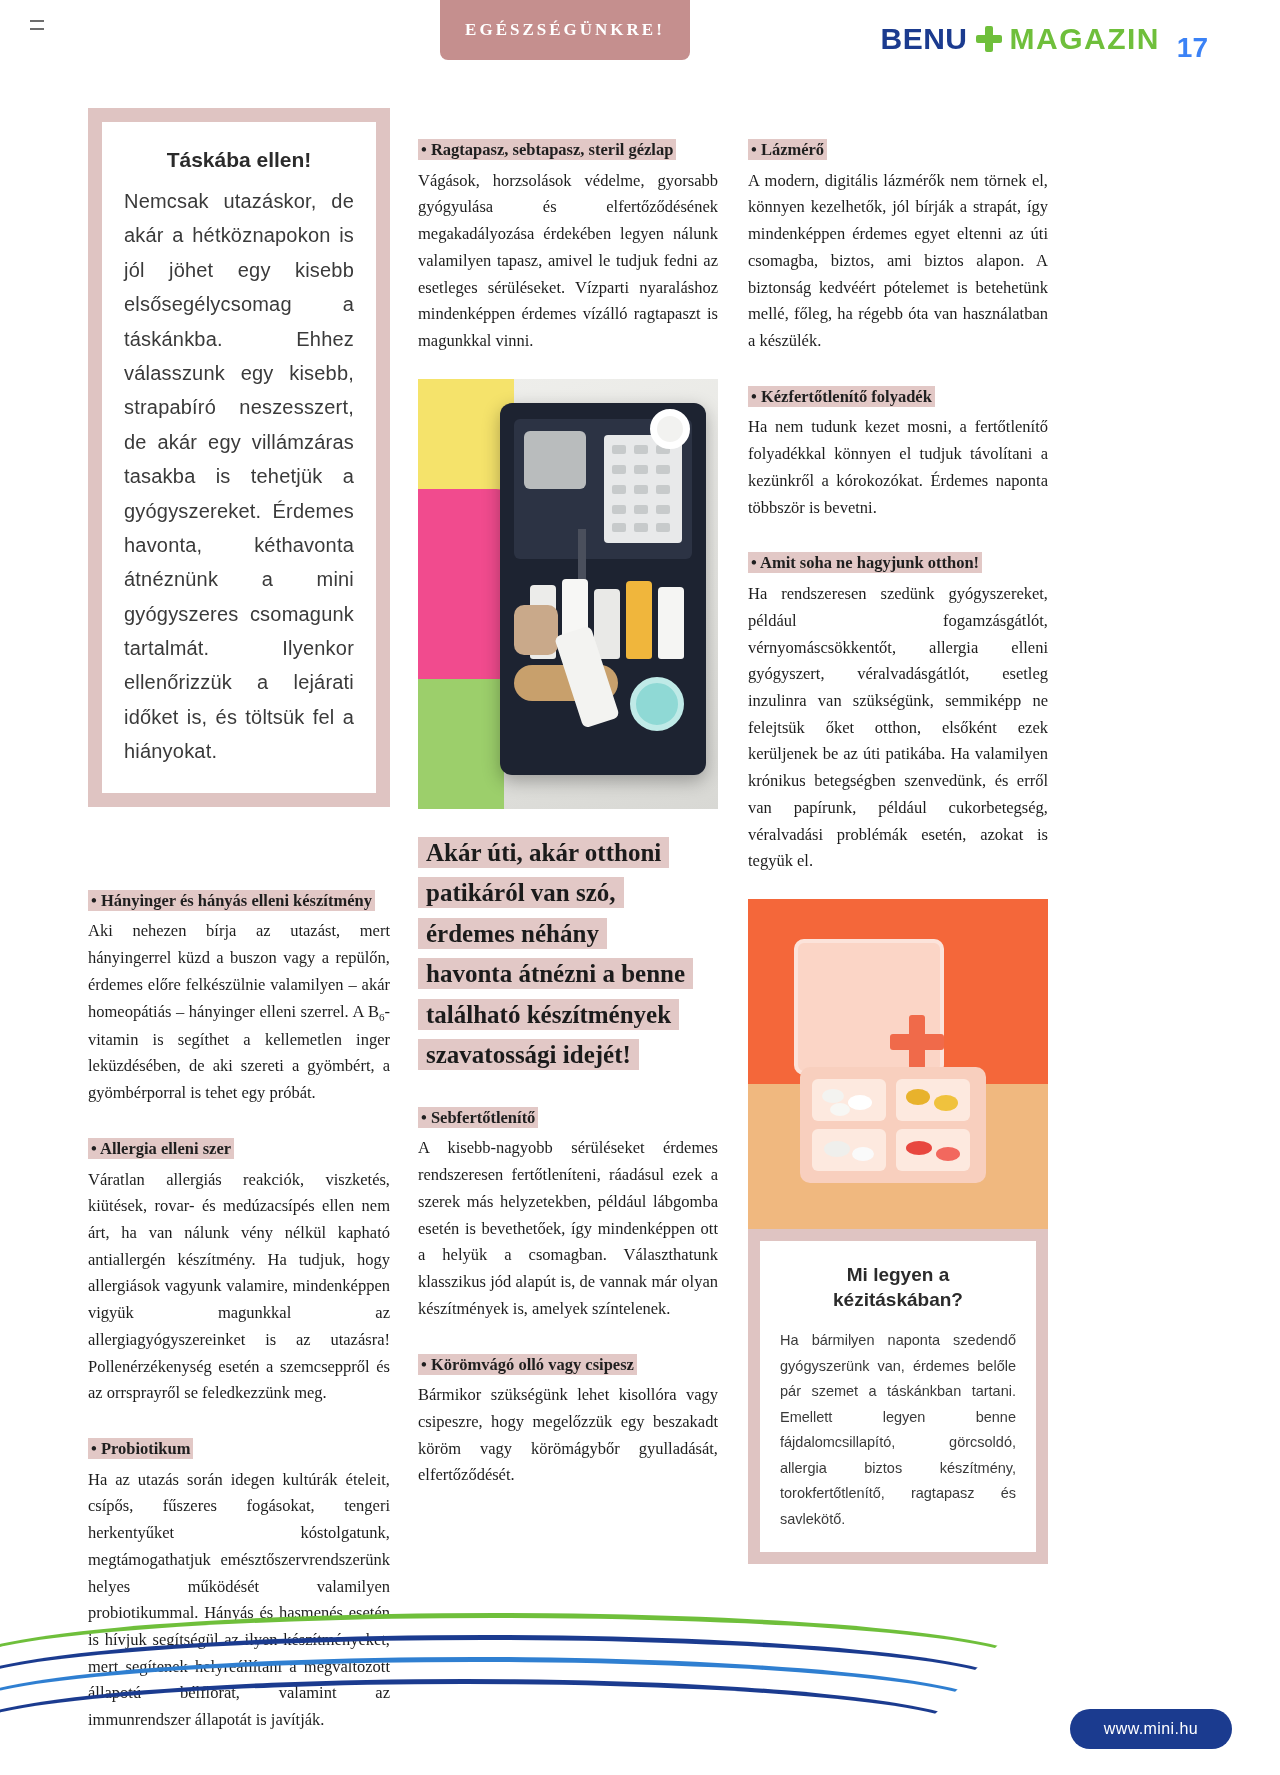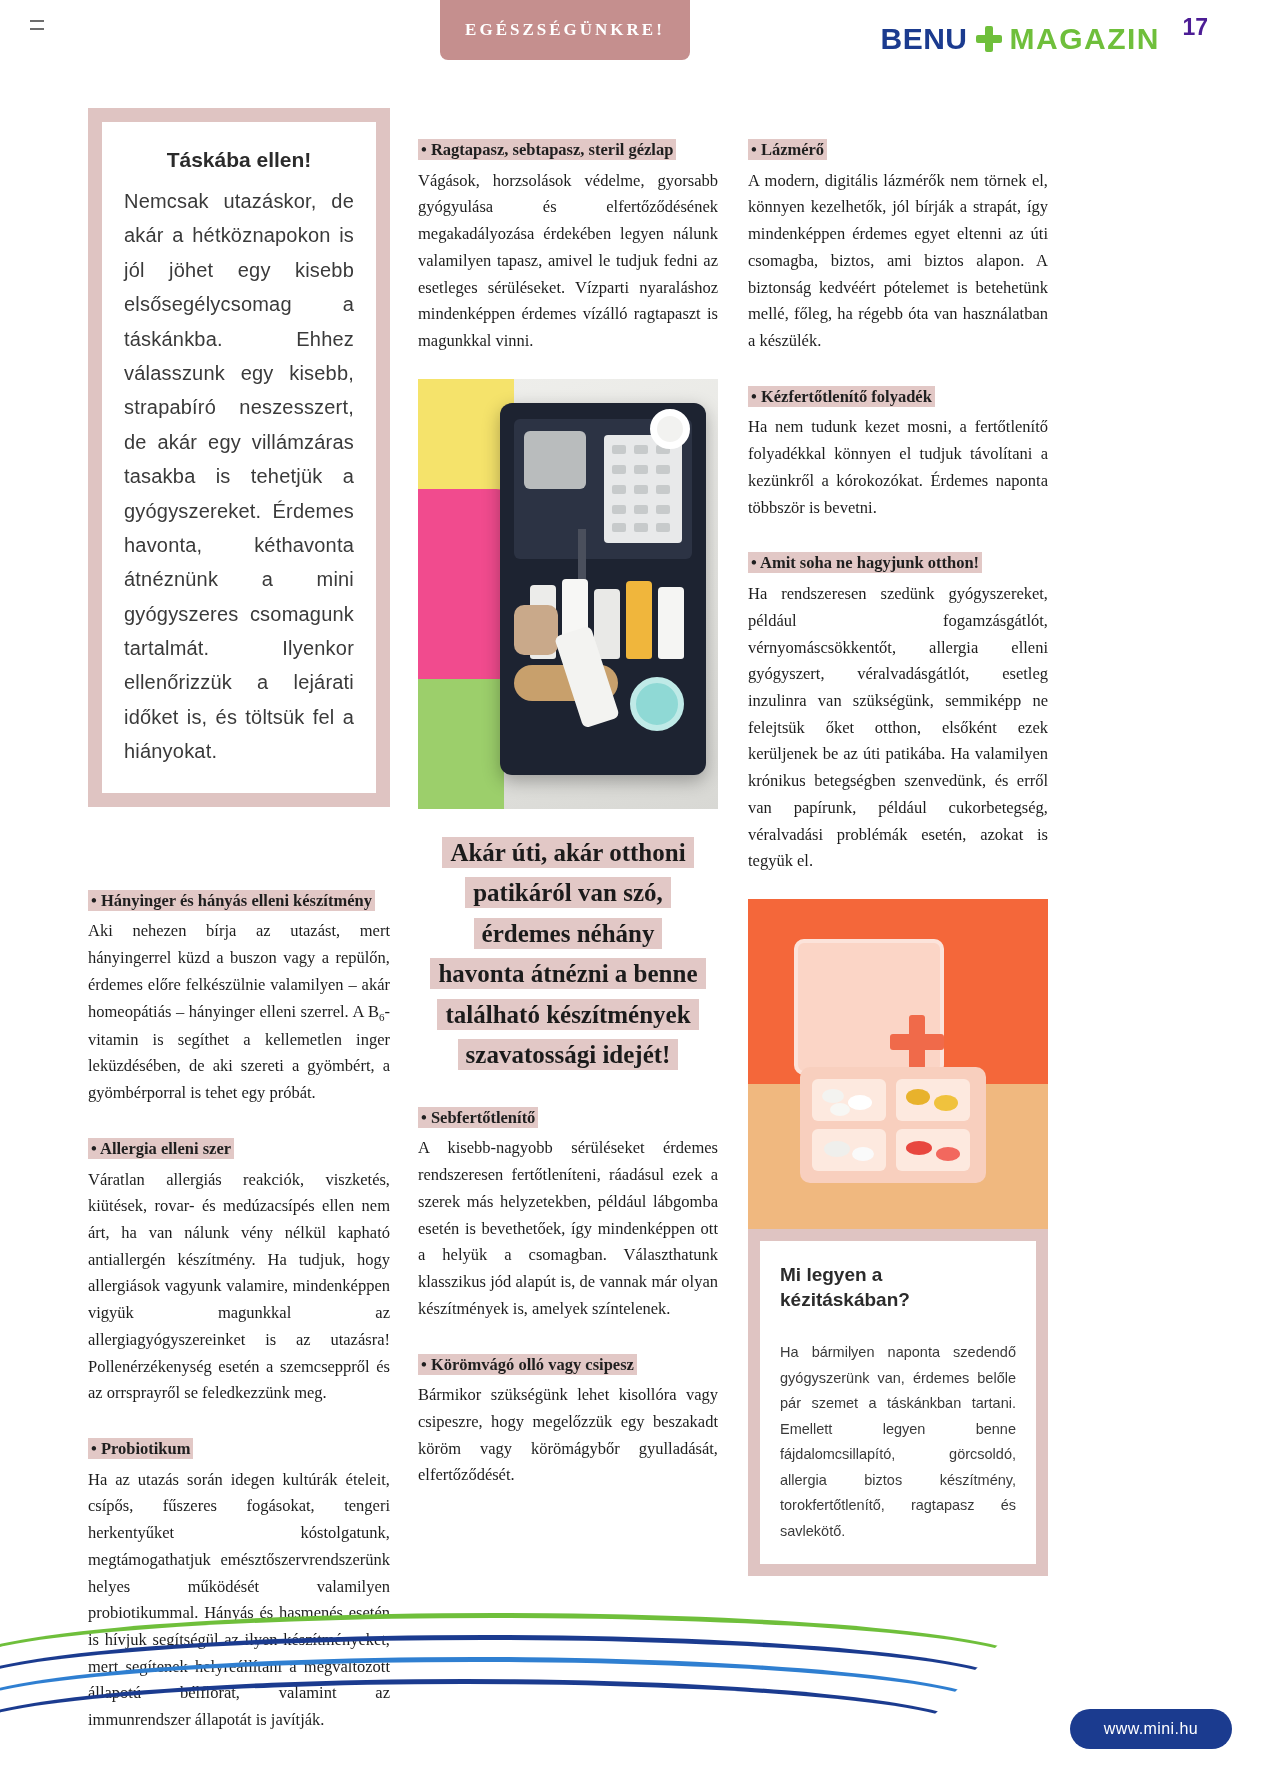--- a/index.html
+++ b/index.html
@@ -91,24 +91,24 @@
   }
   .brand-magazin {
     font-size: 30px;
     font-weight: bold;
     color: #6fbf3b;
     letter-spacing: 1.5px;
   }
   .page-number {
     position: absolute;
     right: 72px;
-    top: 14px;
-    font-size: 23px;
-    font-weight: bold;
-    color: #4c1d95;
+    top: 32px;
+    font-size: 28px;
+    font-weight: bold;
+    color: #3b82f6;
   }
 
   
   .col {
     position: absolute;
     top: 108px;
   }
   .col-1 { left: 88px;  width: 302px; }
   .col-2 { left: 418px; width: 300px; }
   .col-3 { left: 748px; width: 300px; }
@@ -271,21 +271,21 @@
     background:#f8cfbe; border-radius:10px;
   }
   .pb-cell {
     position:absolute; background:#fde9df; border-radius:6px;
   }
   .pill { position:absolute; border-radius:50%; }
 
   
   .pullquote {
     margin: 16px 0 28px 0;
-    text-align: center;
+    text-align: left;
     font-family: "Liberation Serif", serif;
     font-size: 25px;
     font-weight: bold;
     line-height: 1.62;
     color: #1b1b1b;
   }
   .pullquote span {
     background: #e2c8c6;
     padding: 2px 8px;
     box-decoration-break: clone;
@@ -294,25 +294,26 @@
 
   
   .side-box {
     border: 12px solid #dfc4c2;
     background: #ffffff;
     padding: 22px 20px 20px;
     box-sizing: border-box;
     width: 300px;
   }
   .side-box-title {
+    text-align: center;
     font-size: 19px;
     font-weight: bold;
     color: #2b2b2b;
     line-height: 1.3;
-    margin-bottom: 28px;
+    margin-bottom: 16px;
   }
   .side-box-text {
     font-size: 14.5px;
     line-height: 1.76;
     color: #3a3a3a;
     text-align: justify;
   }
 
   
   .footer {

